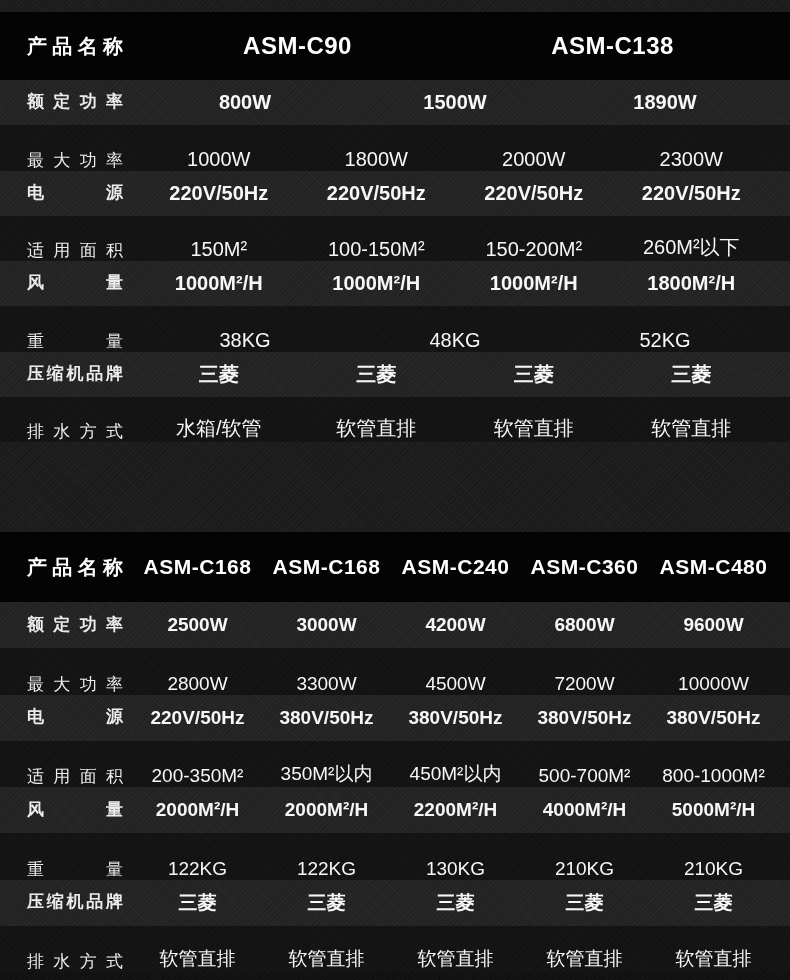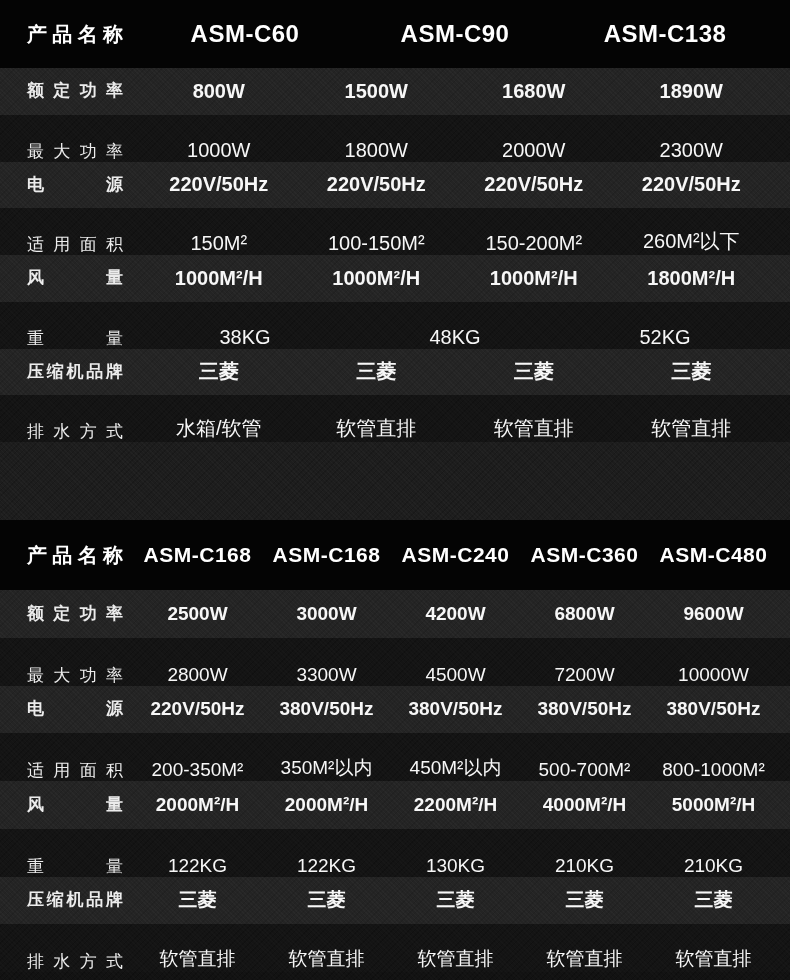--- a/index.html
+++ b/index.html
@@ -13,21 +13,21 @@
       repeating-linear-gradient(45deg, rgba(255,255,255,.022) 0 1px, rgba(0,0,0,0) 1px 3px),
       repeating-linear-gradient(-45deg, rgba(0,0,0,.16) 0 1px, rgba(0,0,0,0) 1px 4px);
     display:flex; flex-direction:column;
   }
   .spec-table { display:flex; flex-direction:column; }
   .t1 { height:442px; }
   .t2 { height:452px; }
   .table-gap { height:78px; }
   .bottom-strip { flex:1; background:rgba(0,0,0,.38); }
 
-  .thead { background:#040404; display:flex; align-items:center; }
+  .thead { background:#040404; display:flex; align-items:center;margin-top:12px; }
   .t1 .thead { height:68px; }
   .t2 .thead { height:70px; }
   .trow { flex:1; display:flex; align-items:center; }
   .alt-a { background:rgba(255,255,255,.035);font-weight:bold; }
   .alt-b { background:rgba(0,0,0,.30);align-items:flex-end; }
 
   .t1 .thead, .t1 .trow { padding-right:20px; }
   .t2 .thead, .t2 .trow { padding-right:12px; }
 
   .label-col { flex:0 0 auto; }
@@ -51,30 +51,28 @@
   .t2 .cell { font-size:19px; }
 </style>
 </head>
 <body>
 
 <div class="page">
 
   <section class="spec-table t1">
     <div class="thead">
       <div class="label-col th-name">产品名称</div>
-      <div class="val-col th-model">ASM-C60</div>
       <div class="val-col th-model">ASM-C90</div>
       <div class="val-col th-model">ASM-C138</div>
     </div>
 
     <div class="trow alt-a">
       <div class="label-col row-label">额定功率</div>
       <div class="val-col cell">800W</div>
       <div class="val-col cell">1500W</div>
-      <div class="val-col cell">1680W</div>
       <div class="val-col cell">1890W</div>
     </div>
     <div class="trow alt-b">
       <div class="label-col row-label">最大功率</div>
       <div class="val-col cell">1000W</div>
       <div class="val-col cell">1800W</div>
       <div class="val-col cell">2000W</div>
       <div class="val-col cell">2300W</div>
     </div>
     <div class="trow alt-a">

